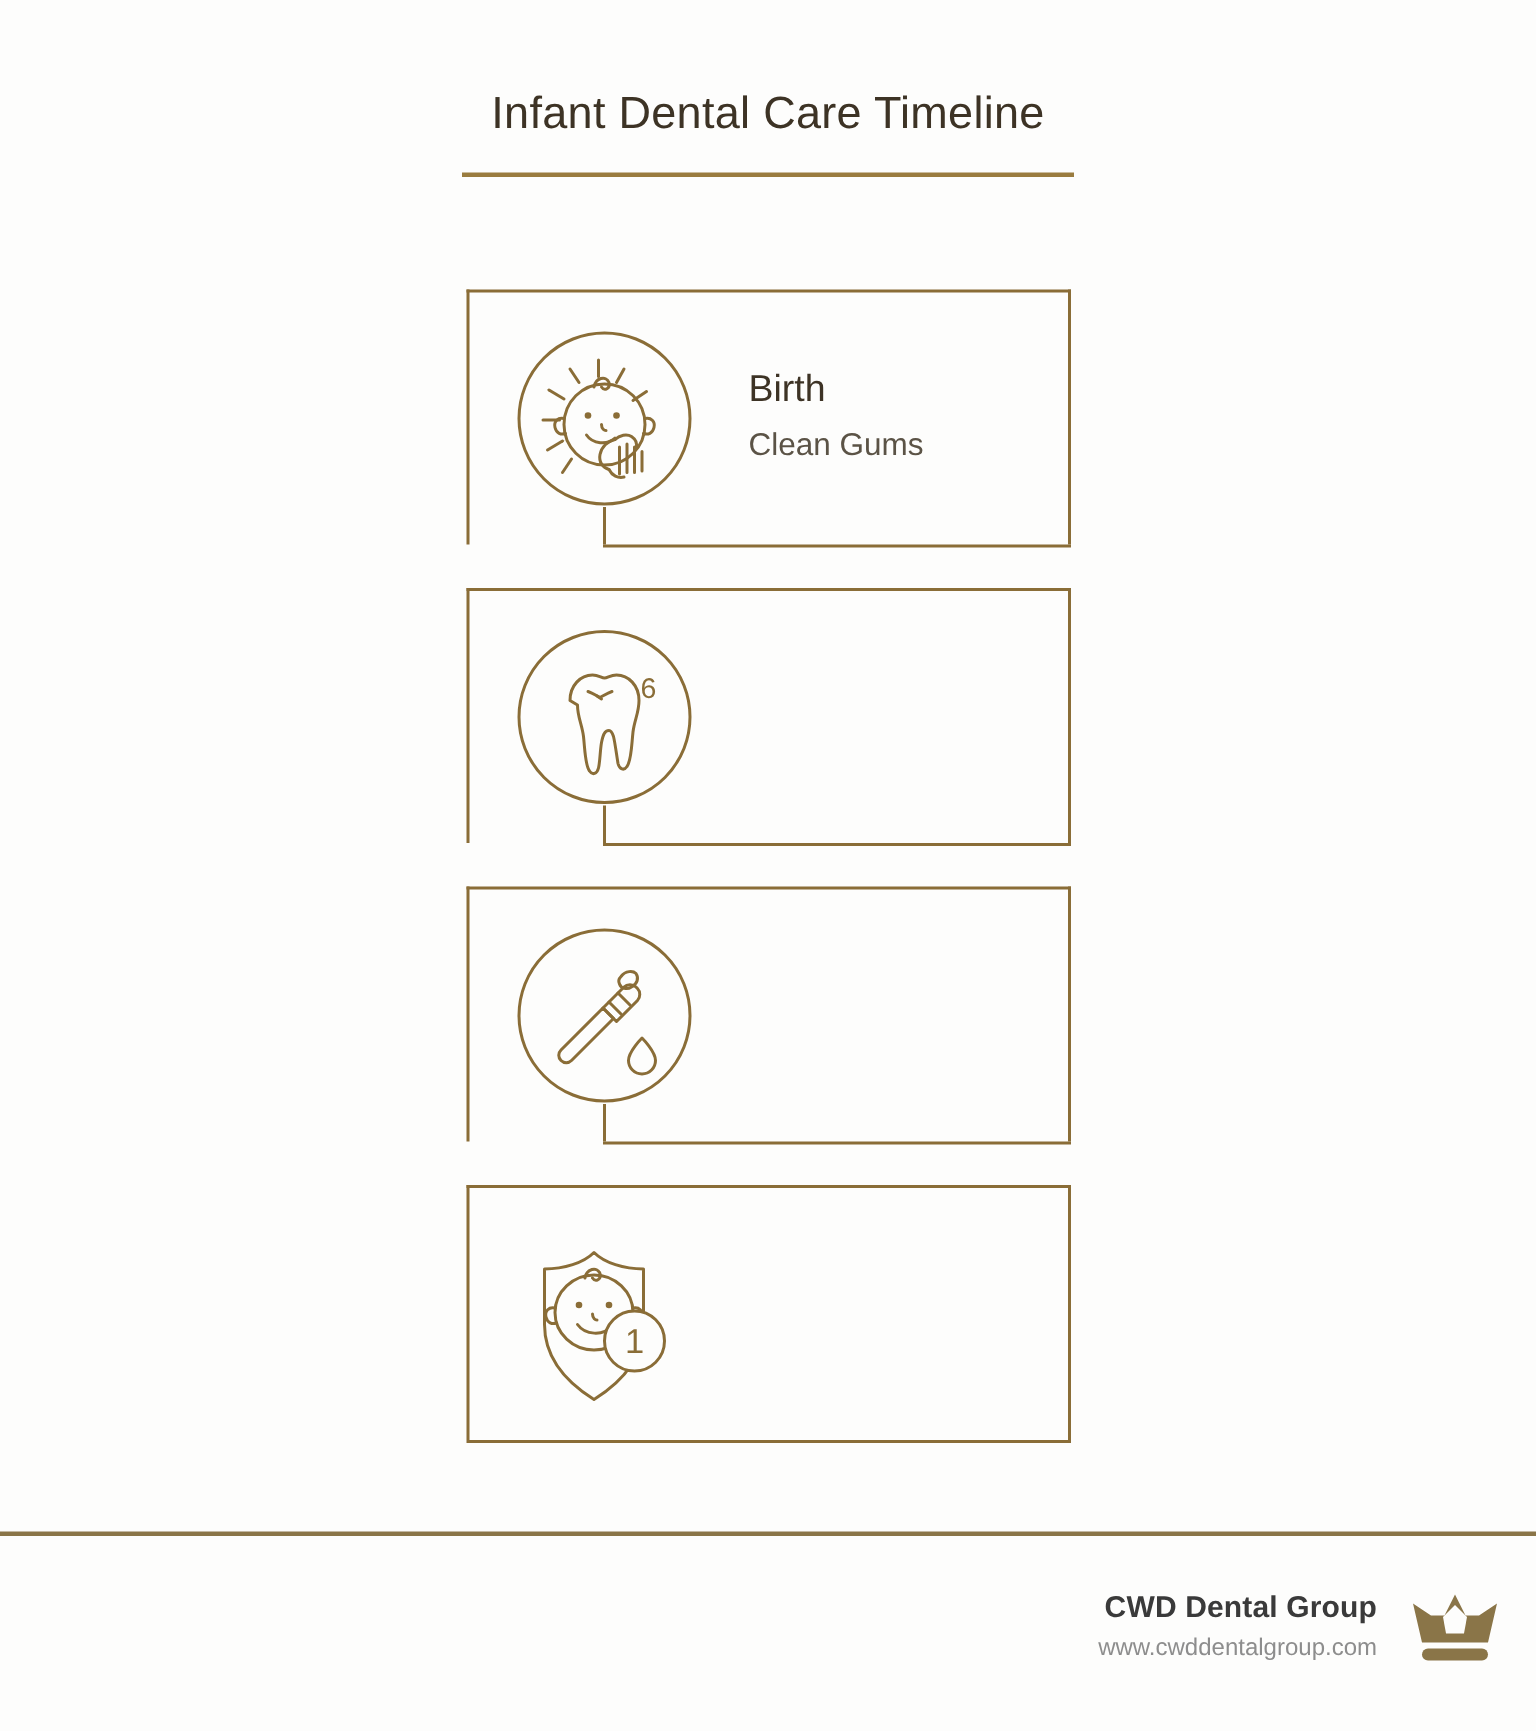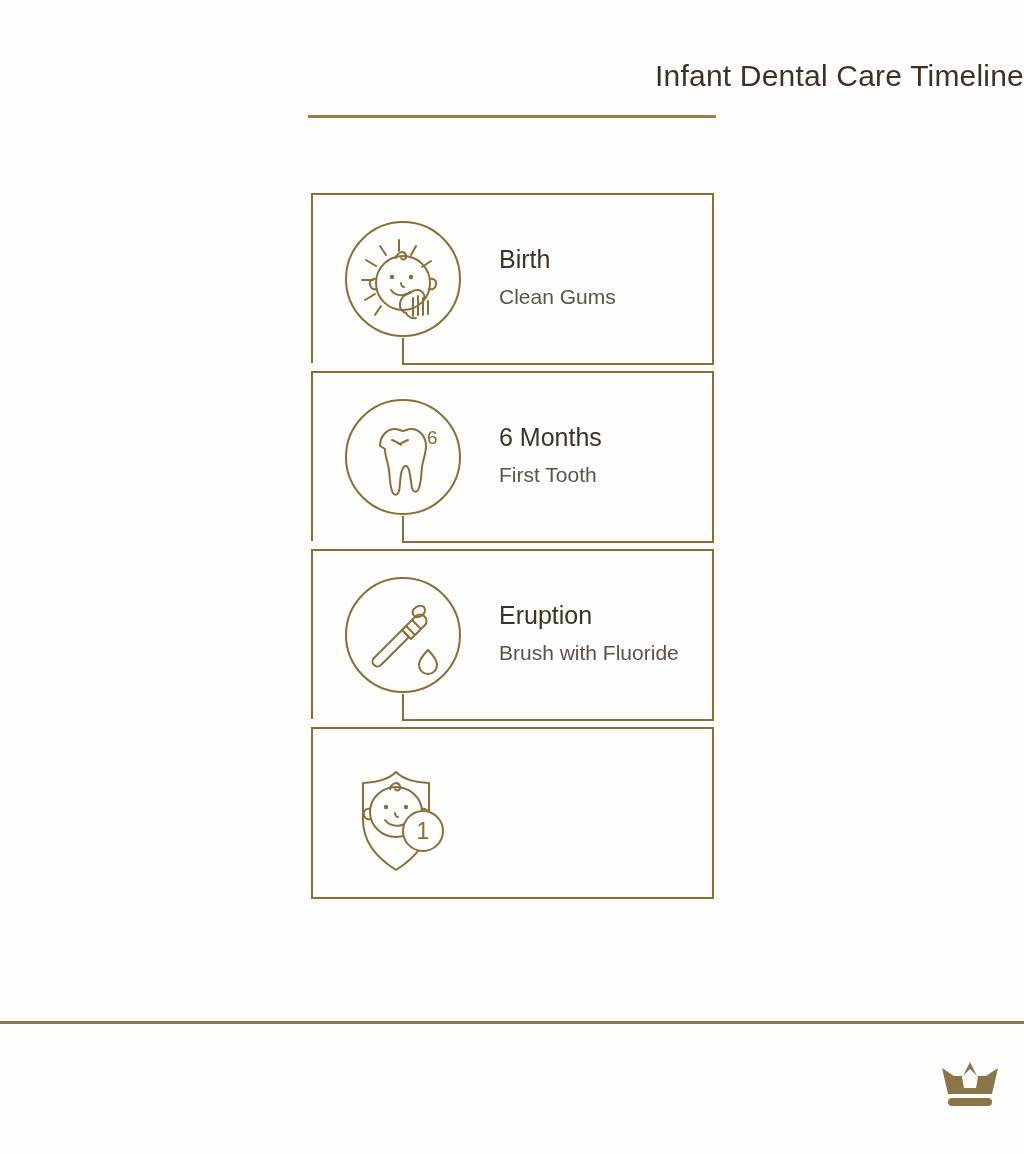--- a/index.html
+++ b/index.html
@@ -15,21 +15,21 @@
     position: relative;
     overflow: hidden;
   }
 
   
   .title-block {
     position: absolute;
     left: 0;
     top: 58px;
     width: 1024px;
-    text-align: right;
+    text-align: center;
   }
   .page-title {
     font-size: 30px;
     font-weight: 400;
     color: #3d3325;
     letter-spacing: 0.2px;
     line-height: 1.2;
   }
   .title-rule {
     width: 408px;
@@ -43,21 +43,21 @@
     position: absolute;
     left: 311px;
     top: 193px;
     width: 403px;
   }
 
   .tl-card {
     position: relative;
     width: 403px;
     height: 170px;
-    margin-bottom: 8px;
+    margin-bottom: 29px;
     border-top: 2px solid #8a6d37;
     border-left: 2px solid #8a6d37;
     border-right: 2px solid #8a6d37;
     background: transparent;
     display: flex;
     align-items: center;
   }
   .tl-card:last-child {
     margin-bottom: 0;
   }
@@ -211,48 +211,40 @@
         <circle cx="59" cy="59" r="57"></circle>
 
         <path d="M36 48c0-10 7-17 15-17 4 0 6 2 8 2s4-2 8-2c8 0 15 7 15 17 0 8-3 13-4 21-1 9-1 19-4 23-2 3-5 2-6-2-1-6-2-14-3-18-1-3-2-4-3-4-3 0-4 3-5 8-1 6-1 13-2 17-1 4-4 5-6 2-3-4-3-14-4-23-1-8-4-13-4-21z"></path>
 
         <path d="M48 42c3 1 6 3 8 4 2-1 5-3 8-4"></path>
         <path d="M54 45l3 2"></path>
 
         <text x="83" y="46" font-family="Liberation Sans, sans-serif" font-size="19" fill="#8a6d37" stroke="none">6</text>
       </svg>
     </div>
-    <div class="tl-text">
-      <div class="tl-heading">6 Months</div>
-      <div class="tl-sub">First Tooth</div>
-    </div>
   </div>
 
   <div class="tl-card">
     <div class="tl-stem"></div>
     <div class="tl-bottom"></div>
     <div class="tl-icon">
       <svg viewBox="0 0 118 118" fill="none" stroke="#8a6d37" stroke-width="2" stroke-linecap="round" stroke-linejoin="round">
         <circle cx="59" cy="59" r="57"></circle>
 
         <path d="M30 89c-2-2-2-5 0-7l28-28 7 7-28 28c-2 2-5 2-7 0z"></path>
 
         <path d="M58 54l14-14c2-2 6-2 8 0l1 1c2 2 2 6 0 8L67 63z"></path>
 
         <path d="M62 50l8 8M68 44l8 8"></path>
 
         <path d="M70 33c3-4 8-4 10-2 2 3 1 7-3 9-3 2-7 1-8-2-1-2 0-4 1-5z"></path>
 
         <path d="M84 74c0 0-9 9-9 15a9 9 0 0 0 18 0c0-6-9-15-9-15z"></path>
       </svg>
     </div>
-    <div class="tl-text">
-      <div class="tl-heading">Eruption</div>
-      <div class="tl-sub">Brush with Fluoride</div>
-    </div>
   </div>
 
   <div class="tl-card full-bottom">
     <div class="tl-bottom"></div>
     <div class="tl-icon">
       <svg viewBox="0 0 118 118" fill="none" stroke="#8a6d37" stroke-width="2" stroke-linecap="round" stroke-linejoin="round">
 
         <path d="M13 23c13 0 26-4 33-11 7 7 20 11 33 11v37c0 24-17 40-33 50C30 100 13 84 13 60z" transform="translate(6,6)"></path>
 
         <path d="M26 58c0-14 12-25 26-25s26 11 26 25-12 25-26 25-26-11-26-25z"></path>
@@ -273,20 +265,24 @@
         <text x="79" y="85" text-anchor="middle" font-family="Liberation Sans, sans-serif" font-size="23" fill="#8a6d37" stroke="none">1</text>
       </svg>
     </div>
   </div>
 
 </div>
 
 <div class="footer-rule"></div>
 
 <div class="footer">
+  <div class="footer-text">
+    <div class="brand-name">CWD Dental Group</div>
+    <div class="brand-url">www.cwddentalgroup.com</div>
+  </div>
   <div class="crown-logo">
     <svg viewBox="0 0 60 48">
       <path d="M2 8 L14 16 L23 16 L30 2 L37 16 L46 16 L58 8 L52 34 L8 34 Z" fill="#8a7548"></path>
       <path d="M22 17 L30 9 L38 17 L36 28 L24 28 Z" fill="#fdfdfc"></path>
       <rect x="8" y="38" width="44" height="8" rx="4" fill="#8a7548"></rect>
     </svg>
   </div>
 </div>
 
 </body></html>

